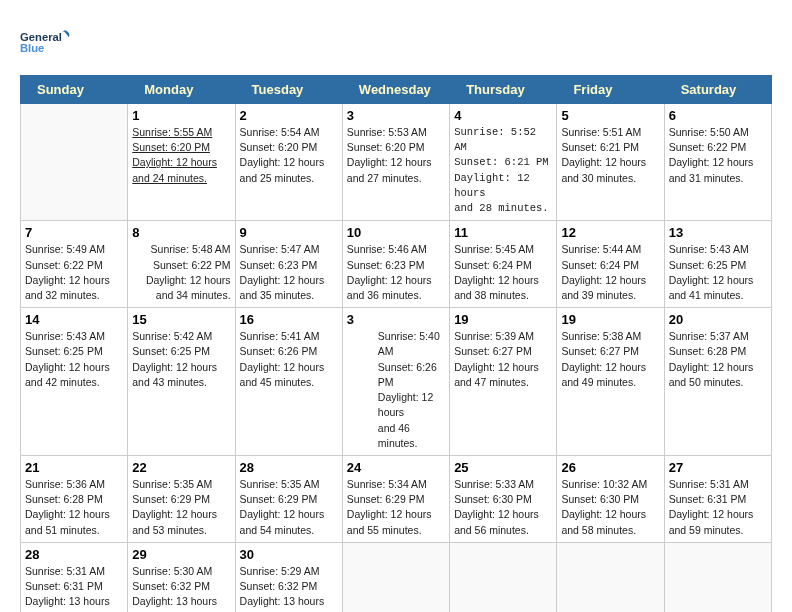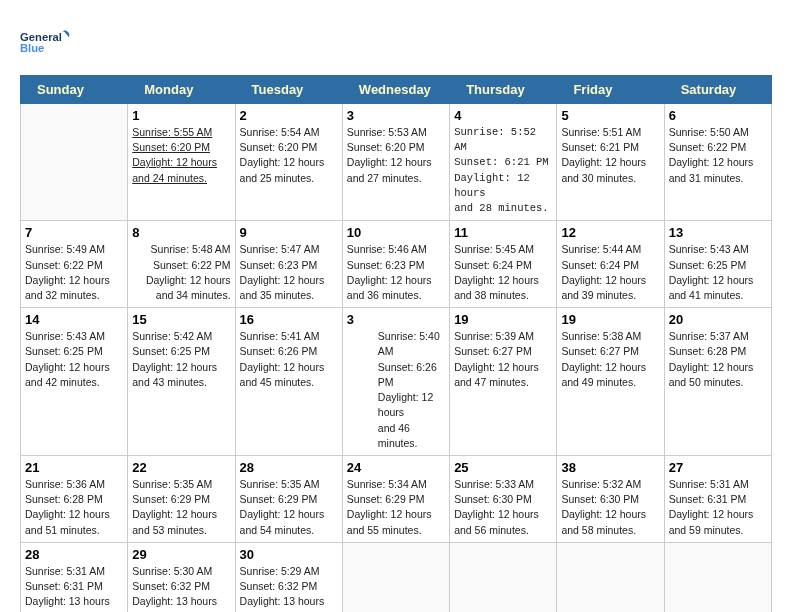--- a/index.html
+++ b/index.html
@@ -277,22 +277,22 @@
 and 55 minutes.</div>
         </td>
         <td>
           <span class="day-num">25</span>
           <div class="cell-text" style="white-space: pre-line;">Sunrise: 5:33 AM
 Sunset: 6:30 PM
 Daylight: 12 hours
 and 56 minutes.</div>
         </td>
         <td>
-          <span class="day-num">38</span>
-          <div class="cell-text" style="white-space: pre-line;">Sunrise: 5:32 AM
+          <span class="day-num">26</span>
+          <div class="cell-text" style="white-space: pre-line;">Sunrise: 10:32 AM
 Sunset: 6:30 PM
 Daylight: 12 hours
 and 58 minutes.</div>
         </td>
         <td>
           <span class="day-num">27</span>
           <div class="cell-text" style="white-space: pre-line;">Sunrise: 5:31 AM
 Sunset: 6:31 PM
 Daylight: 12 hours
 and 59 minutes.</div>

